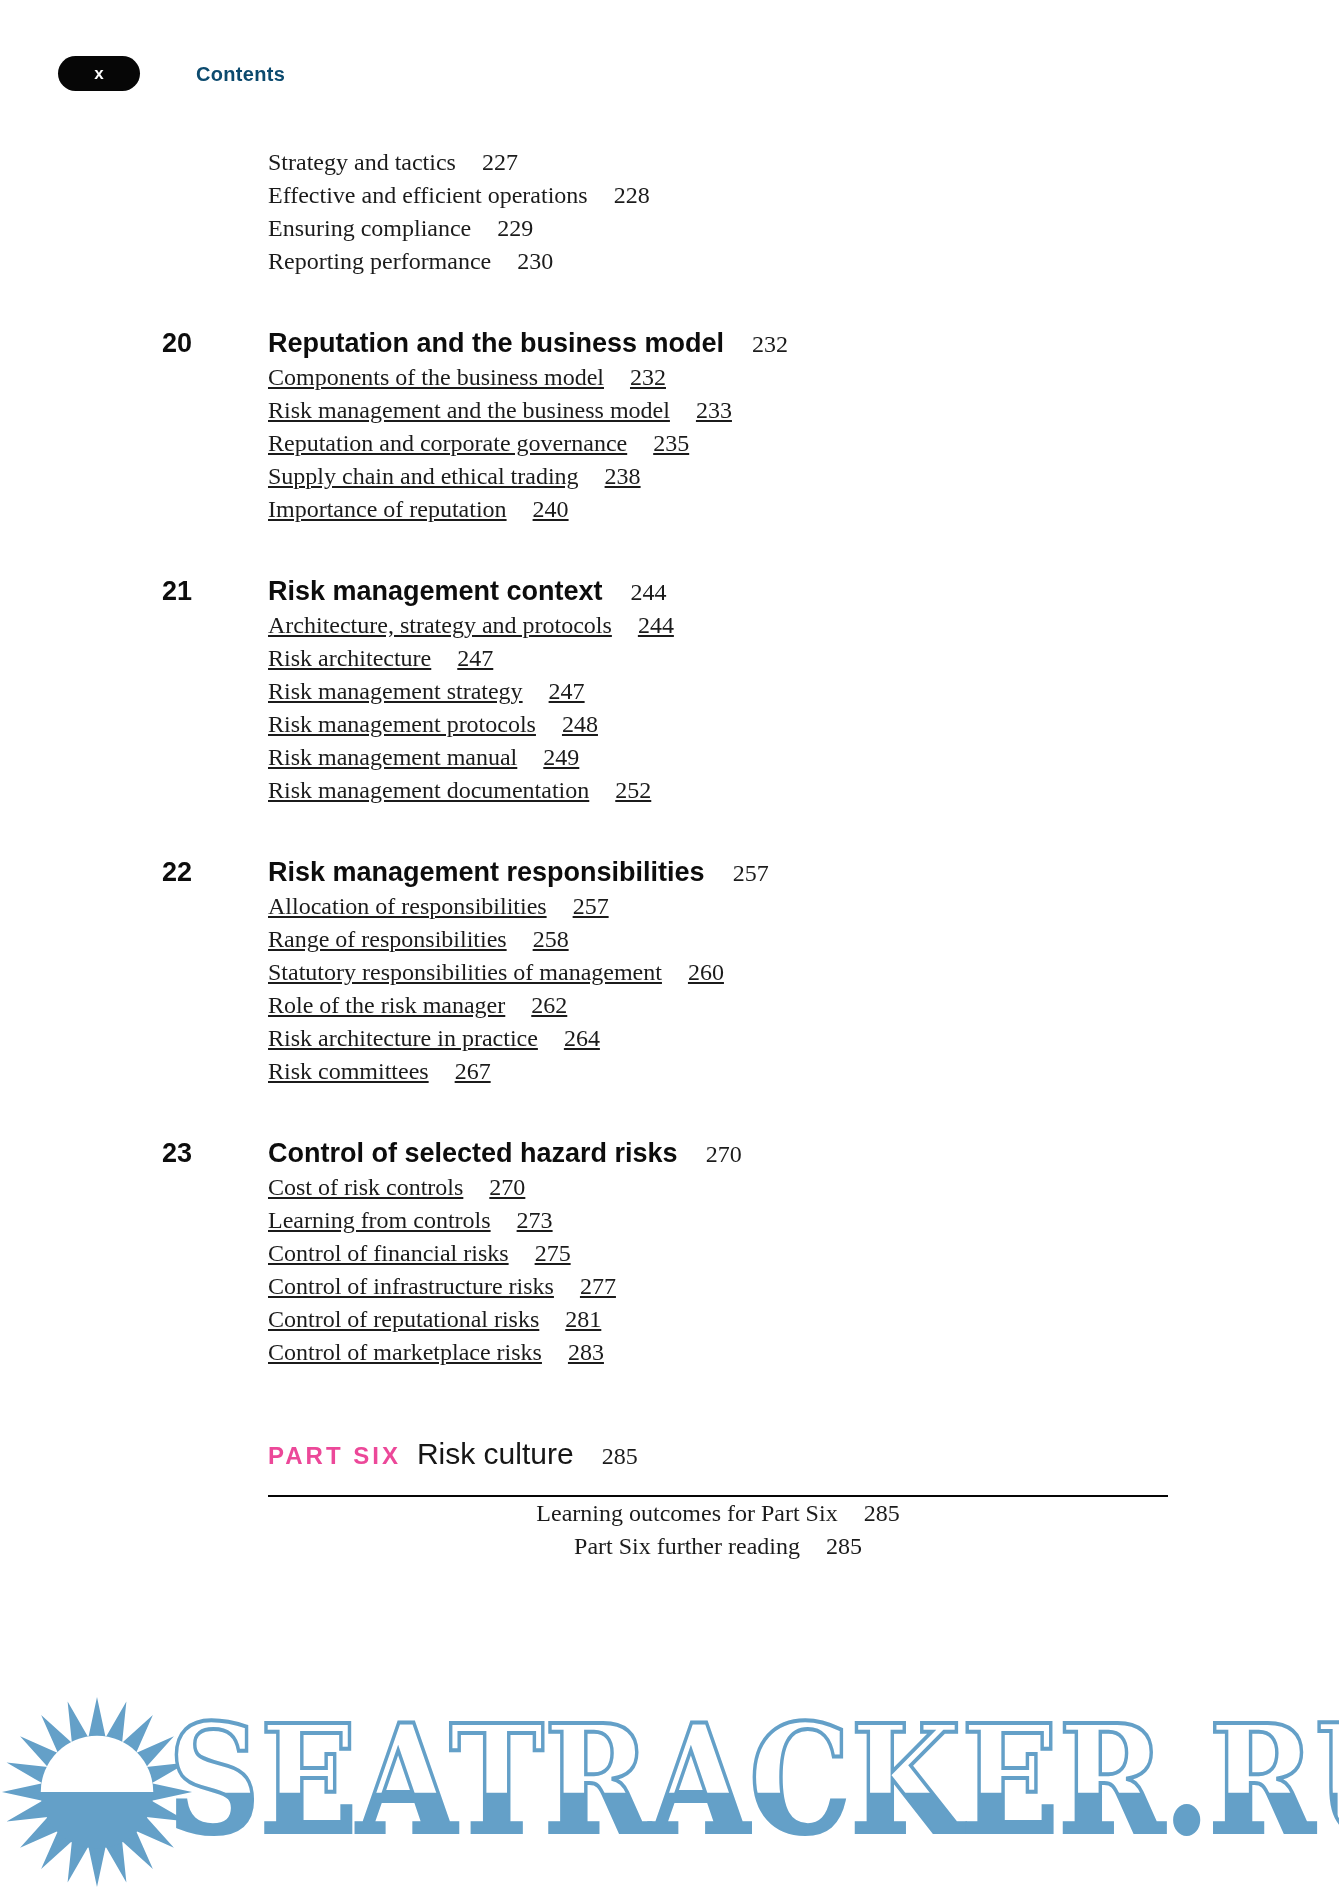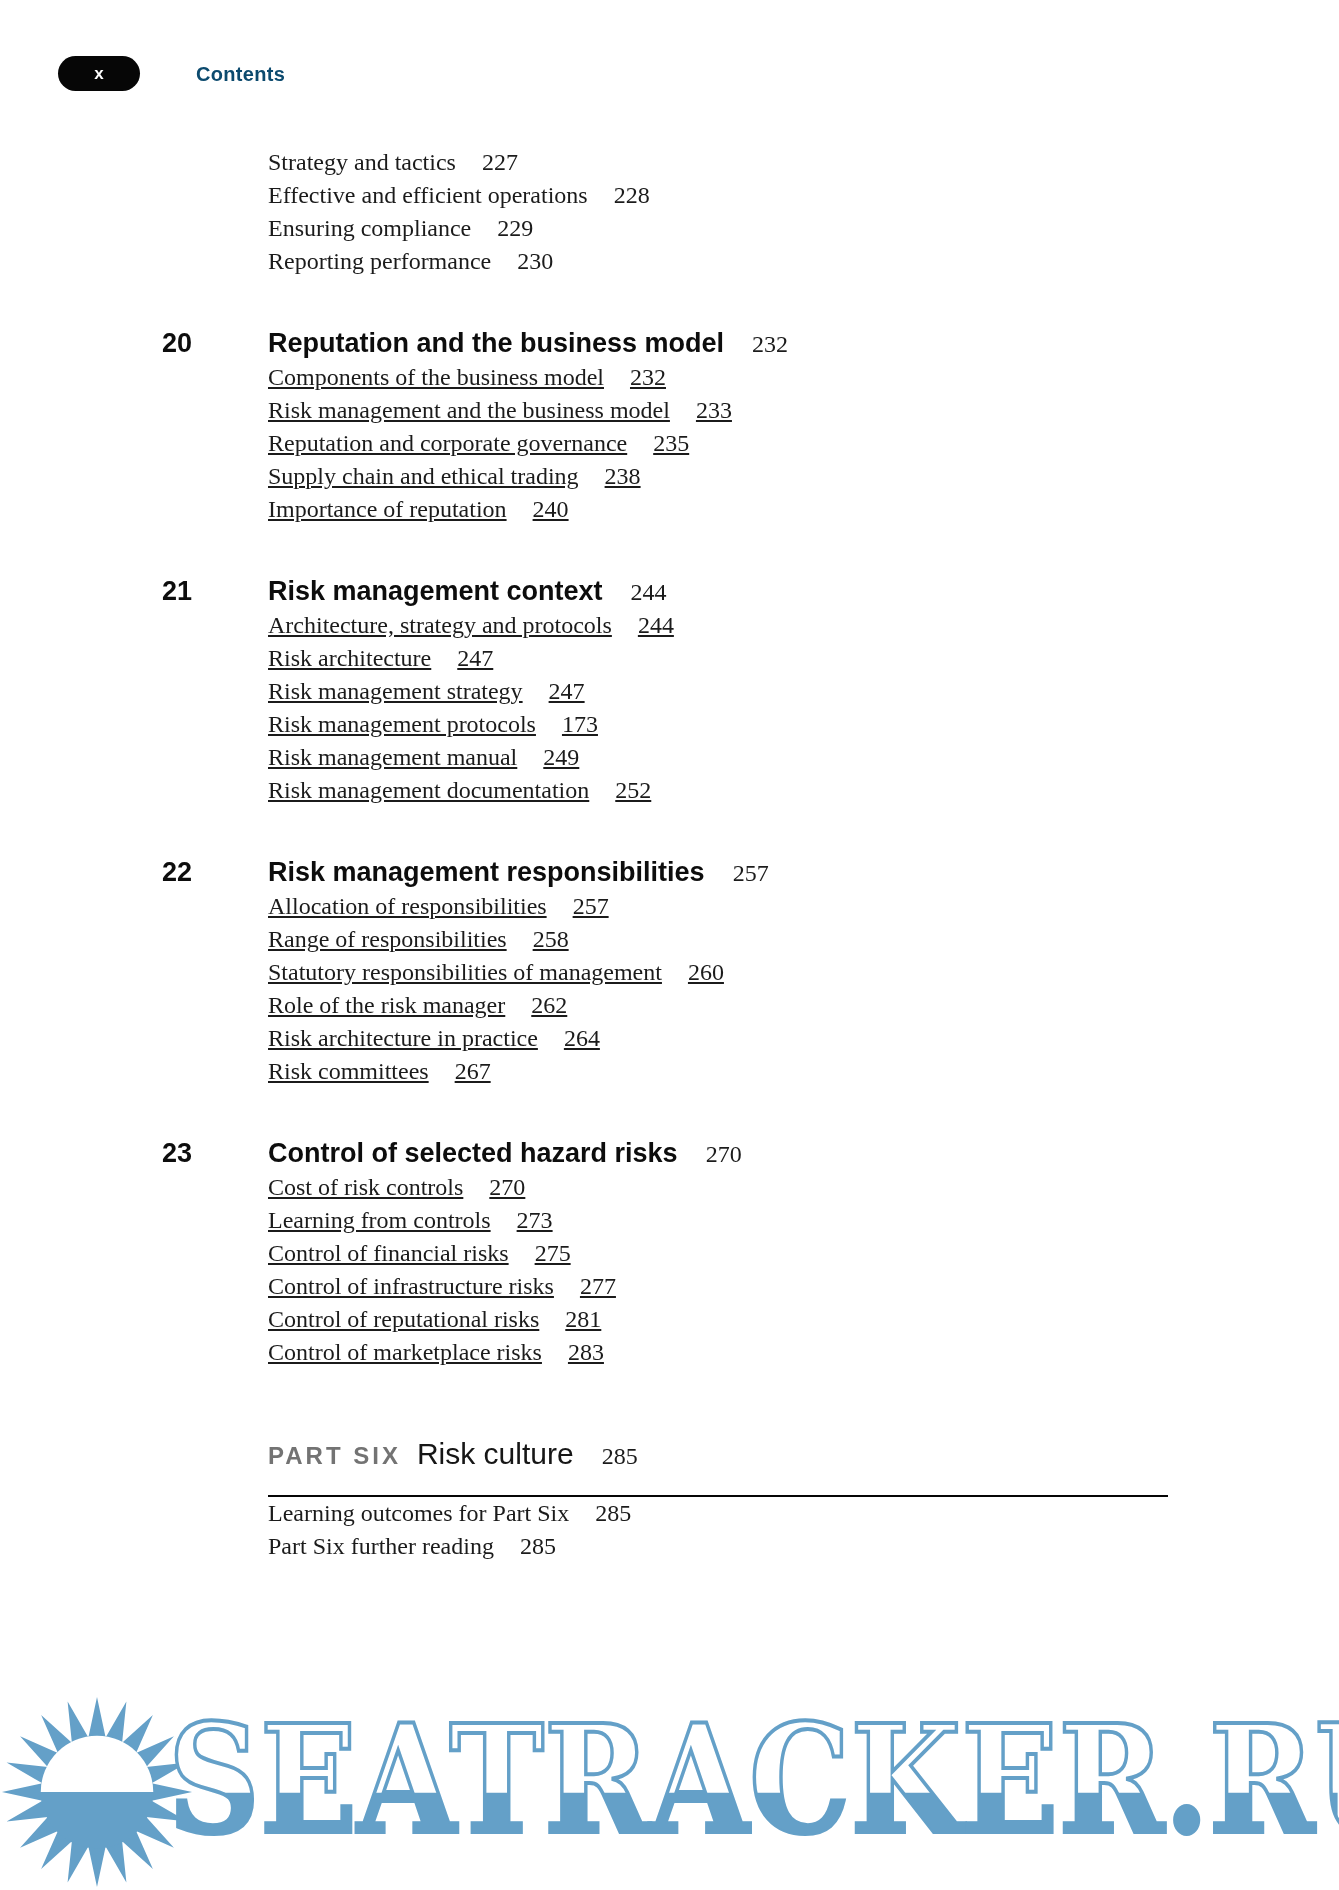--- a/index.html
+++ b/index.html
@@ -35,27 +35,27 @@
   .chap-num { position:absolute; left:-106px; top:0; }
   .chap-page {
     font-family:"Liberation Serif", serif; font-weight:normal;
     font-size:24px; margin-left:28px; color:#1b1b1b;
   }
   .chap-list { margin-top:19px;text-decoration:underline; }
 
   
   .part-row { margin-top:62px; white-space:nowrap; }
   .part-label {
-    font:bold 24px/46px "Liberation Sans", sans-serif; color:#737373;
+    font:bold 24px/46px "Liberation Sans", sans-serif; color:#ec4899;
     letter-spacing:3px;
   }
   .part-title { font:30px/46px "Liberation Sans", sans-serif; color:#161616; margin-left:16px; }
   .part-page { font-size:24px; margin-left:28px; }
   .part-rule { margin:16px 0 0 0; border:none; border-top:2px solid #050505; width:900px; }
-  .part-list { margin-top:29px; }
+  .part-list { margin-top:29px;text-align:center; }
 
   
   .watermark { position:absolute; left:0; top:1692px; width:1339px; height:198px; pointer-events:none; }
   .sun { position:absolute; left:0; top:3px; width:194px; height:194px; }
   .wm-text {
     position:absolute; left:168px; top:-12px; width:1376px; height:198px;
     font-family:"DejaVu Serif", serif; font-weight:bold; font-size:150px; line-height:198px;
     transform:scaleX(.85); transform-origin:left center; white-space:nowrap;
   }
   .wm-layer { position:absolute; left:0; top:0; width:100%; height:100%; }
@@ -86,21 +86,21 @@
           <li class="toc-li"><span>Risk management and the business model</span><span class="pg">233</span></li>
           <li class="toc-li"><span>Reputation and corporate governance</span><span class="pg">235</span></li>
           <li class="toc-li"><span>Supply chain and ethical trading</span><span class="pg">238</span></li>
           <li class="toc-li"><span>Importance of reputation</span><span class="pg">240</span></li>
         </ul>
         <div class="chap-head"><span class="chap-num">21</span><span>Risk management context</span><span class="chap-page">244</span></div>
         <ul class="chap-list">
           <li class="toc-li"><span>Architecture, strategy and protocols</span><span class="pg">244</span></li>
           <li class="toc-li"><span>Risk architecture</span><span class="pg">247</span></li>
           <li class="toc-li"><span>Risk management strategy</span><span class="pg">247</span></li>
-          <li class="toc-li"><span>Risk management protocols</span><span class="pg">173</span></li>
+          <li class="toc-li"><span>Risk management protocols</span><span class="pg">248</span></li>
           <li class="toc-li"><span>Risk management manual</span><span class="pg">249</span></li>
           <li class="toc-li"><span>Risk management documentation</span><span class="pg">252</span></li>
         </ul>
         <div class="chap-head"><span class="chap-num">22</span><span>Risk management responsibilities</span><span class="chap-page">257</span></div>
         <ul class="chap-list">
           <li class="toc-li"><span>Allocation of responsibilities</span><span class="pg">257</span></li>
           <li class="toc-li"><span>Range of responsibilities</span><span class="pg">258</span></li>
           <li class="toc-li"><span>Statutory responsibilities of management</span><span class="pg">260</span></li>
           <li class="toc-li"><span>Role of the risk manager</span><span class="pg">262</span></li>
           <li class="toc-li"><span>Risk architecture in practice</span><span class="pg">264</span></li>

